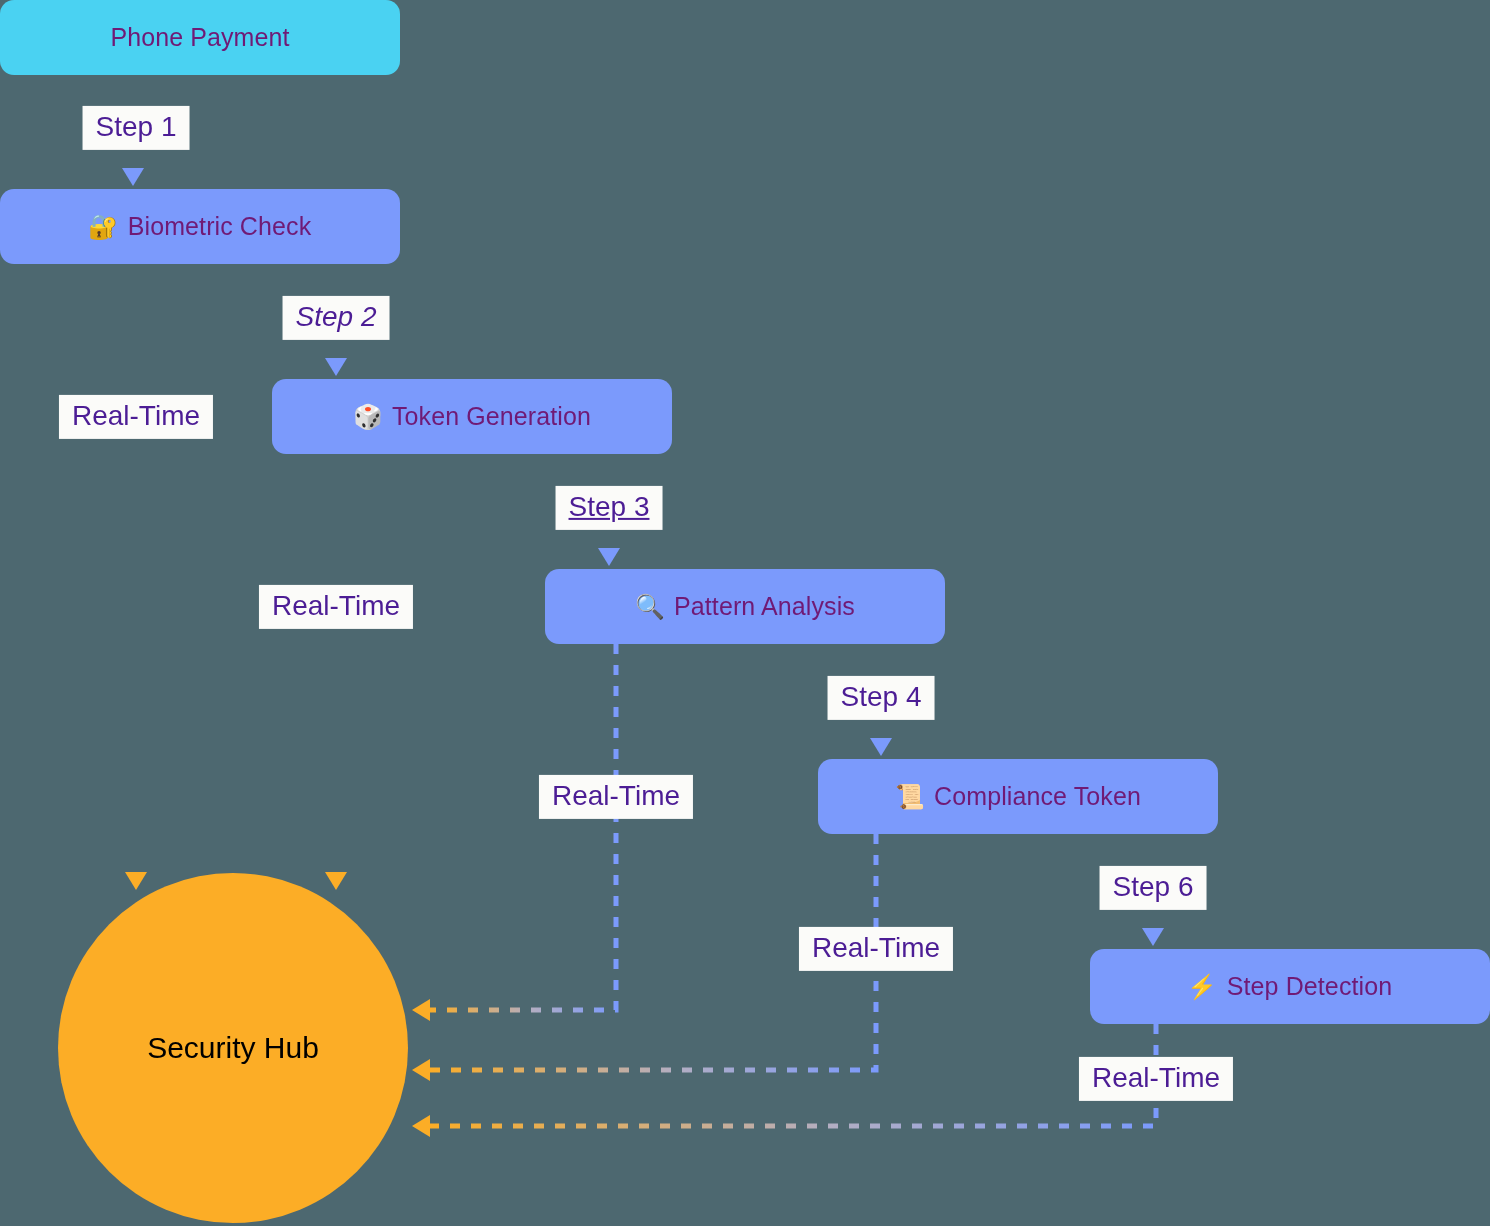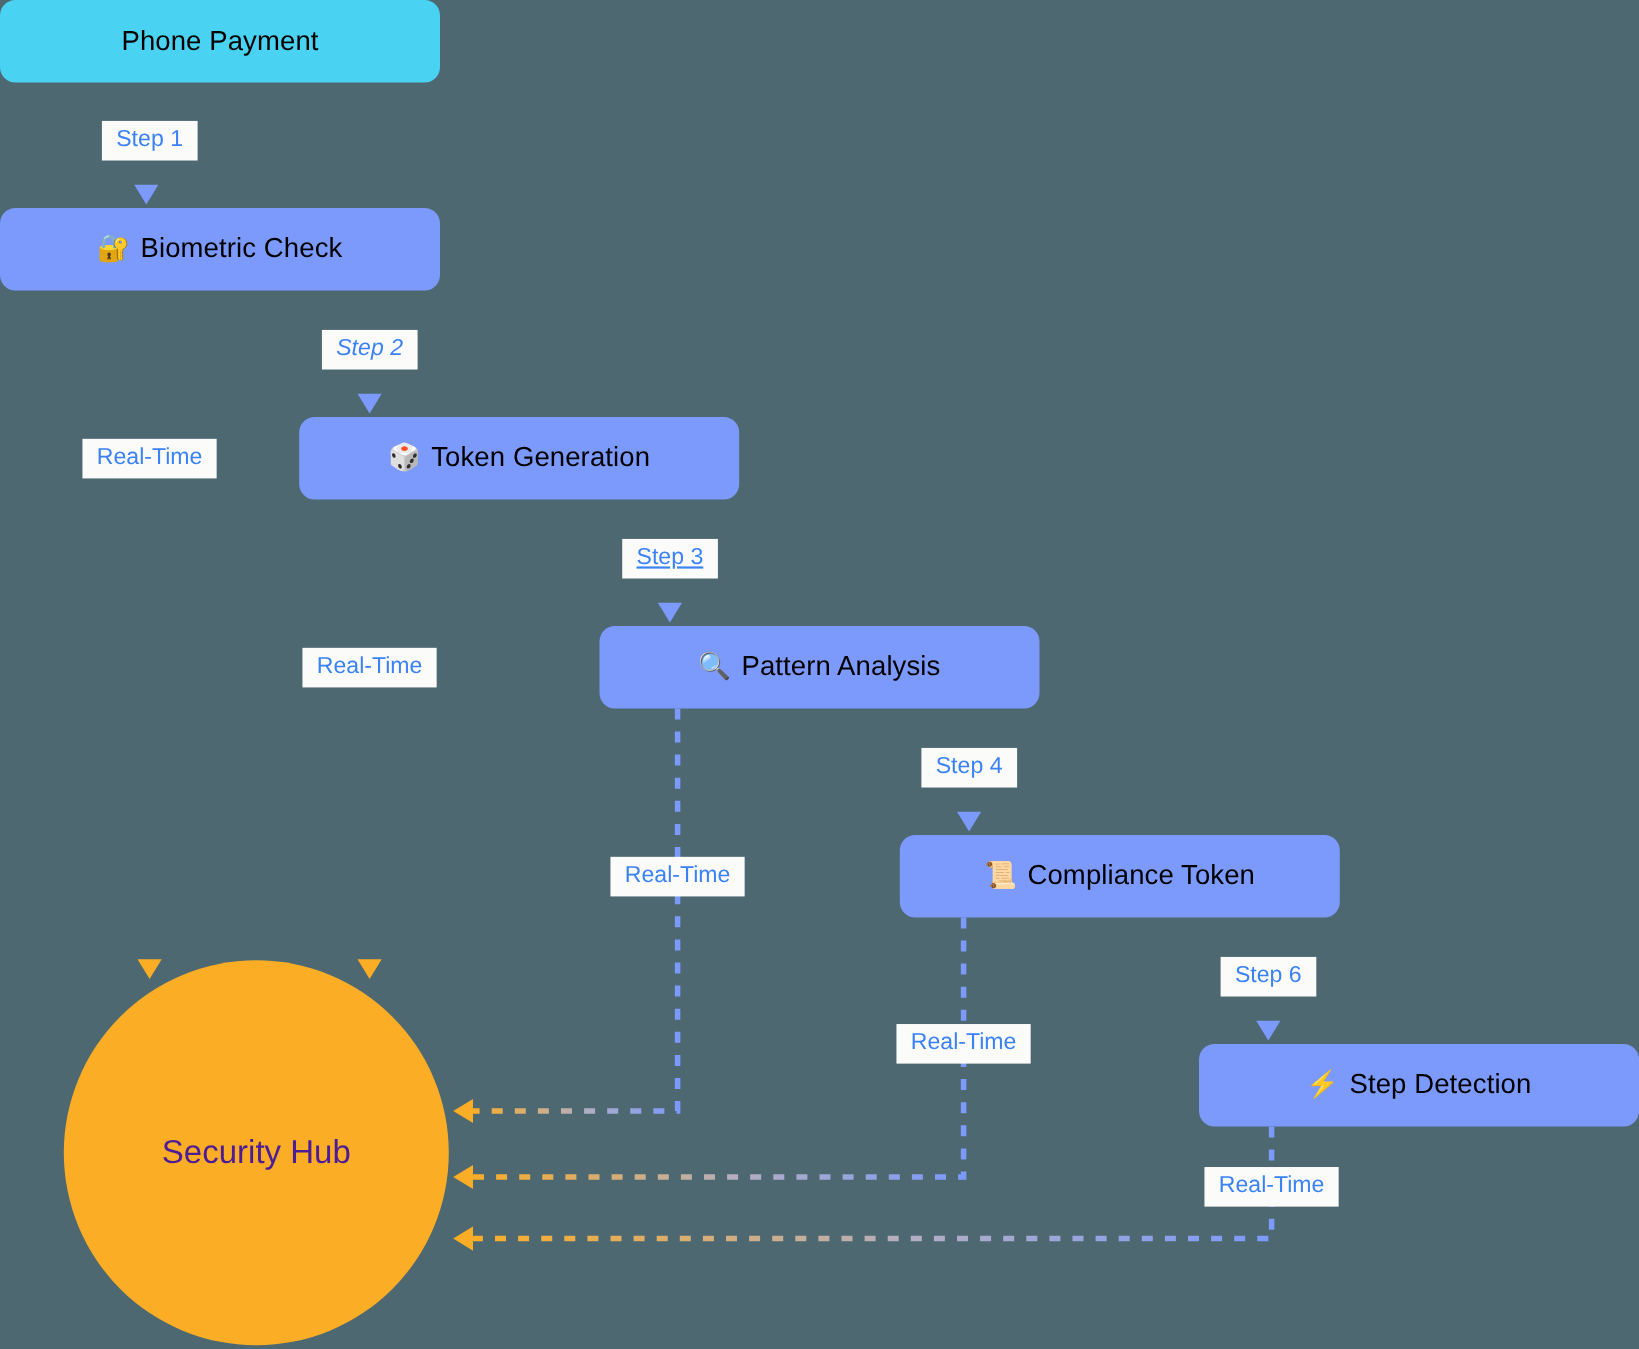--- a/index.html
+++ b/index.html
@@ -21,21 +21,21 @@
     top: 0;
     width: 1490px;
     height: 1226px;
   }
   .node {
     position: absolute;
     border-radius: 14px;
     display: flex;
     align-items: center;
     justify-content: center;
-    color: #000000;
+    color: #701a75;
     font-size: 25px;
     font-weight: 400;
     letter-spacing: 0.1px;
     box-sizing: border-box;
     white-space: nowrap;
     z-index: 3;
   }
   .node .emoji {
     font-size: 24px;
     margin-right: 9px;
@@ -44,31 +44,31 @@
   .node-start { background: #4ad2f2; }
   .node-proc  { background: #7b9afc; }
 
   .hub {
     position: absolute;
     border-radius: 50%;
     background: #fcad26;
     display: flex;
     align-items: center;
     justify-content: center;
-    color: #4c1d95;
+    color: #000000;
     font-size: 30px;
     font-weight: 400;
     z-index: 3;
   }
 
   .edge-label {
     position: absolute;
     background: #fbfbf9;
-    color: #3b82f6;
-    font-size: 21px;
+    color: #4c1d95;
+    font-size: 28px;
     font-weight: 400;
     padding: 5px 13px 7px 13px;
     white-space: nowrap;
     z-index: 4;
     line-height: 1.15;
     transform: translate(-50%, -50%);
   }
 </style>
 </head>
 <body>

